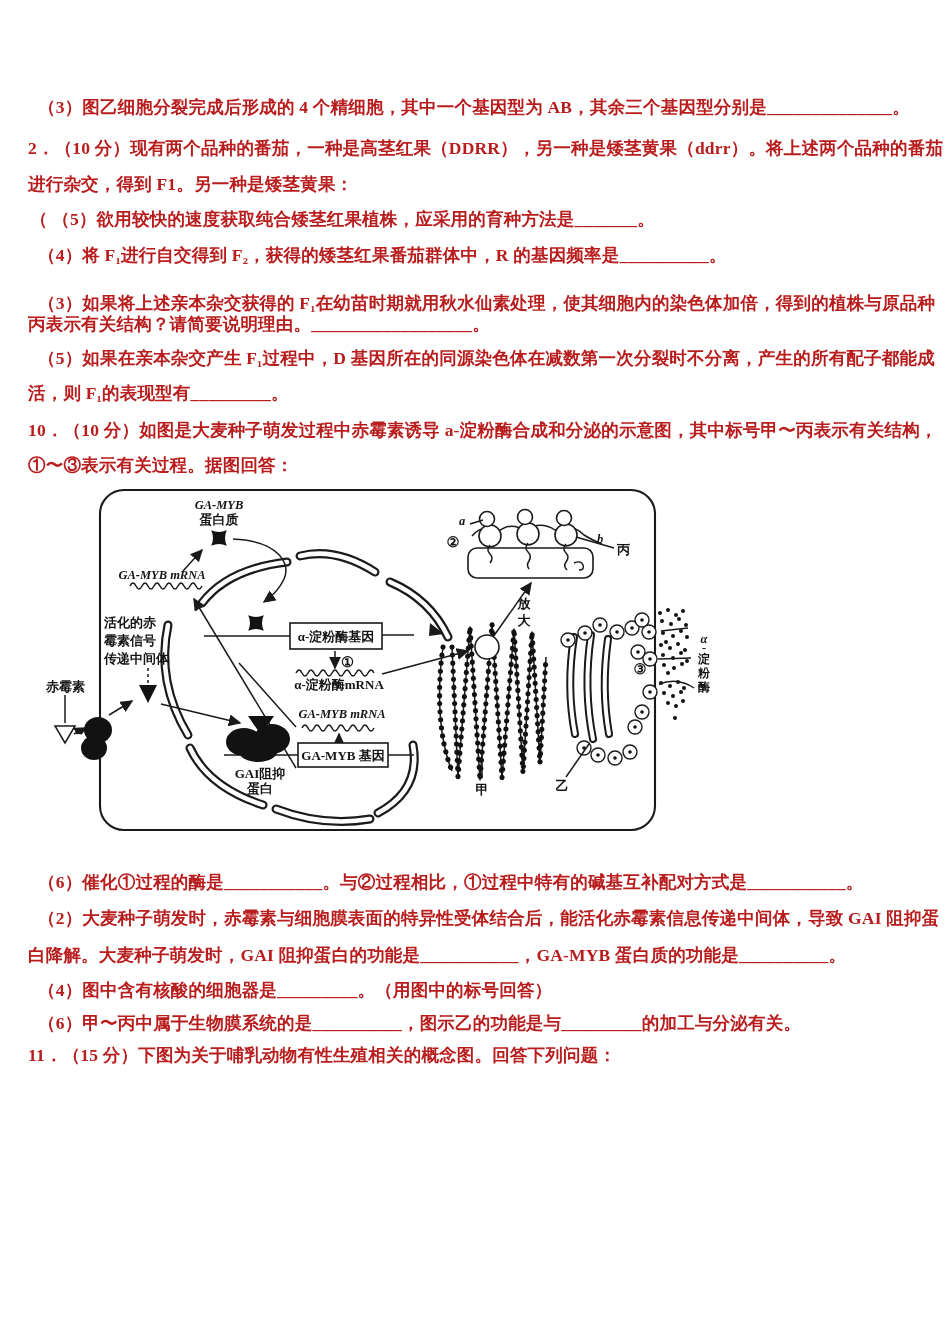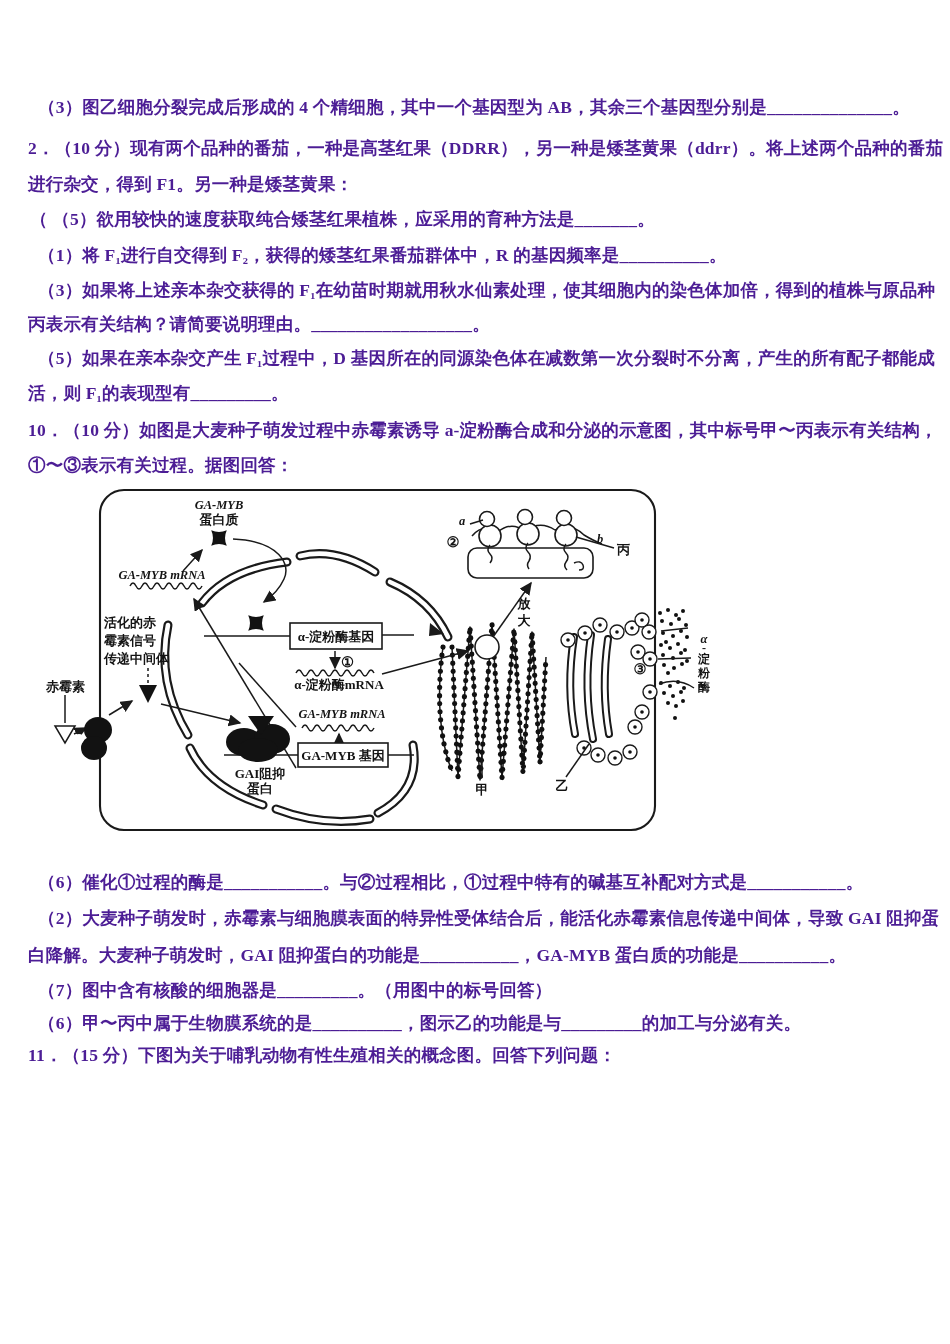--- a/index.html
+++ b/index.html
@@ -1,19 +1,19 @@
 <!DOCTYPE html>
 <html><head>
 <meta charset="utf-8">
 <style>
   html,body{margin:0;padding:0;background:#fff;}
   body{width:950px;height:1344px;position:relative;overflow:hidden;
        font-family:"Liberation Serif","DejaVu Serif",serif;color:#141414;}
   .tl{position:absolute;white-space:nowrap;font-size:17.5px;font-weight:700;
-      letter-spacing:.2px;color:#4c1d95;text-align:right;}
+      letter-spacing:.2px;color:#b91c1c;text-align:right;}
   #diag{position:absolute;left:28px;top:487px;}
   #diag text{font-family:"Liberation Serif","DejaVu Serif",serif;font-weight:700;
              fill:#141414;font-size:13px;}
   #diag .dti{font-style:italic;font-size:12.5px;}
   #diag .sm{font-size:12px;}
   #diag .big{font-size:14.5px;}
   .ln{stroke:#1a1a1a;stroke-width:1.5;fill:none;}
   .thk{stroke-width:1.9;}
   .ar{marker-end:url(#ah);}
   .dash{stroke-dasharray:3 3;}
@@ -27,31 +27,31 @@
   .ves{fill:#fff;stroke:#1a1a1a;stroke-width:1.4;}
   .dot{fill:#111;stroke:none;}
 </style>
 </head>
 <body>
 
 <div class="tl" style="left:38px;top:95px">（3）图乙细胞分裂完成后形成的 4 个精细胞，其中一个基因型为 AB，其余三个基因型分别是______________。</div>
 <div class="tl" style="left:28px;top:136px">2．（10 分）现有两个品种的番茄，一种是高茎红果（DDRR），另一种是矮茎黄果（ddrr）。将上述两个品种的番茄</div>
 <div class="tl" style="left:28px;top:172px">进行杂交，得到 F1。另一种是矮茎黄果：</div>
 <div class="tl" style="left:30px;top:207px">（ （5）欲用较快的速度获取纯合矮茎红果植株，应采用的育种方法是_______。</div>
-<div class="tl" style="left:38px;top:243px">（1）将 F₁进行自交得到 F₂，获得的矮茎红果番茄群体中，R 的基因频率是__________。</div>
-<div class="tl" style="left:38px;top:278px">（3）如果将上述亲本杂交获得的 F₁在幼苗时期就用秋水仙素处理，使其细胞内的染色体加倍，得到的植株与原品种</div>
+<div class="tl" style="left:38px;top:243px">（4）将 F₁进行自交得到 F₂，获得的矮茎红果番茄群体中，R 的基因频率是__________。</div>
+<div class="tl" style="left:38px;top:291px">（3）如果将上述亲本杂交获得的 F₁在幼苗时期就用秋水仙素处理，使其细胞内的染色体加倍，得到的植株与原品种</div>
 <div class="tl" style="left:28px;top:312px">丙表示有关结构？请简要说明理由。__________________。</div>
 <div class="tl" style="left:38px;top:346px">（5）如果在亲本杂交产生 F₁过程中，D 基因所在的同源染色体在减数第一次分裂时不分离，产生的所有配子都能成</div>
 <div class="tl" style="left:28px;top:381px">活，则 F₁的表现型有_________。</div>
 <div class="tl" style="left:28px;top:418px">10．（10 分）如图是大麦种子萌发过程中赤霉素诱导 a-淀粉酶合成和分泌的示意图，其中标号甲〜丙表示有关结构，</div>
 <div class="tl" style="left:28px;top:453px">①〜③表示有关过程。据图回答：</div>
 <div class="tl" style="left:38px;top:870px">（6）催化①过程的酶是___________。与②过程相比，①过程中特有的碱基互补配对方式是___________。</div>
 <div class="tl" style="left:38px;top:906px">（2）大麦种子萌发时，赤霉素与细胞膜表面的特异性受体结合后，能活化赤霉素信息传递中间体，导致 GAI 阻抑蛋</div>
 <div class="tl" style="left:28px;top:943px">白降解。大麦种子萌发时，GAI 阻抑蛋白的功能是___________，GA-MYB 蛋白质的功能是__________。</div>
-<div class="tl" style="left:38px;top:978px">（7）图中含有核酸的细胞器是_________。（用图中的标号回答）</div>
+<div class="tl" style="left:38px;top:978px">（4）图中含有核酸的细胞器是_________。（用图中的标号回答）</div>
 <div class="tl" style="left:38px;top:1011px">（6）甲〜丙中属于生物膜系统的是__________，图示乙的功能是与_________的加工与分泌有关。</div>
 <div class="tl" style="left:28px;top:1043px">11．（15 分）下图为关于哺乳动物有性生殖相关的概念图。回答下列问题：</div>
 
 <svg id="diag" width="692" height="356" viewBox="0 0 692 356">
   <defs>
     <marker id="ah" markerWidth="9" markerHeight="9" refX="7.5" refY="4" orient="auto">
       <path d="M0,0 L8.5,4 L0,8 Z" fill="#1a1a1a"></path>
     </marker>
   </defs>
 

